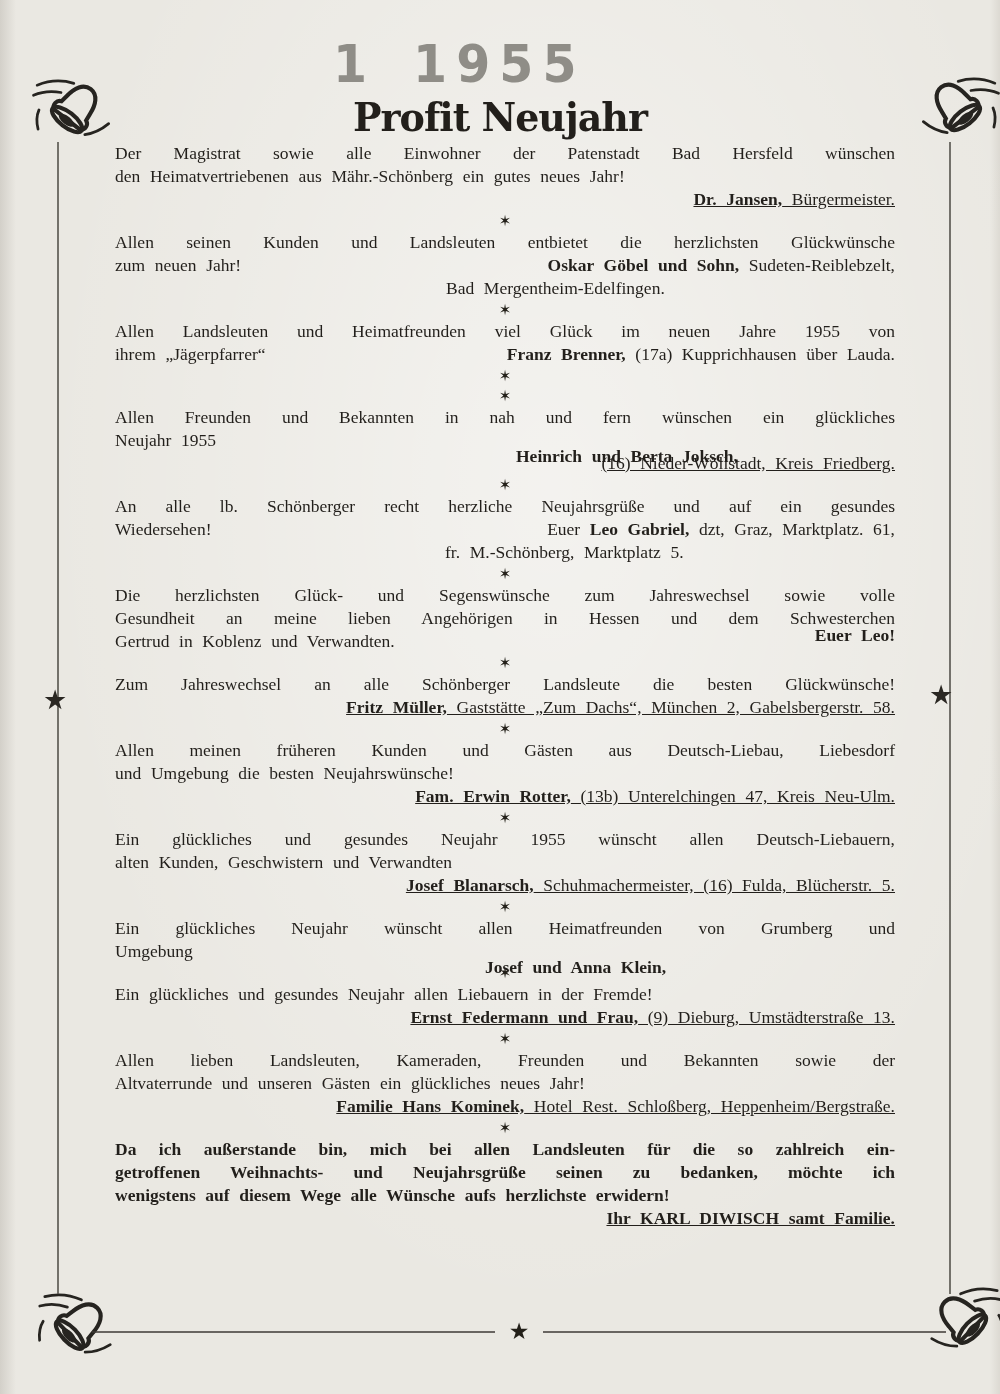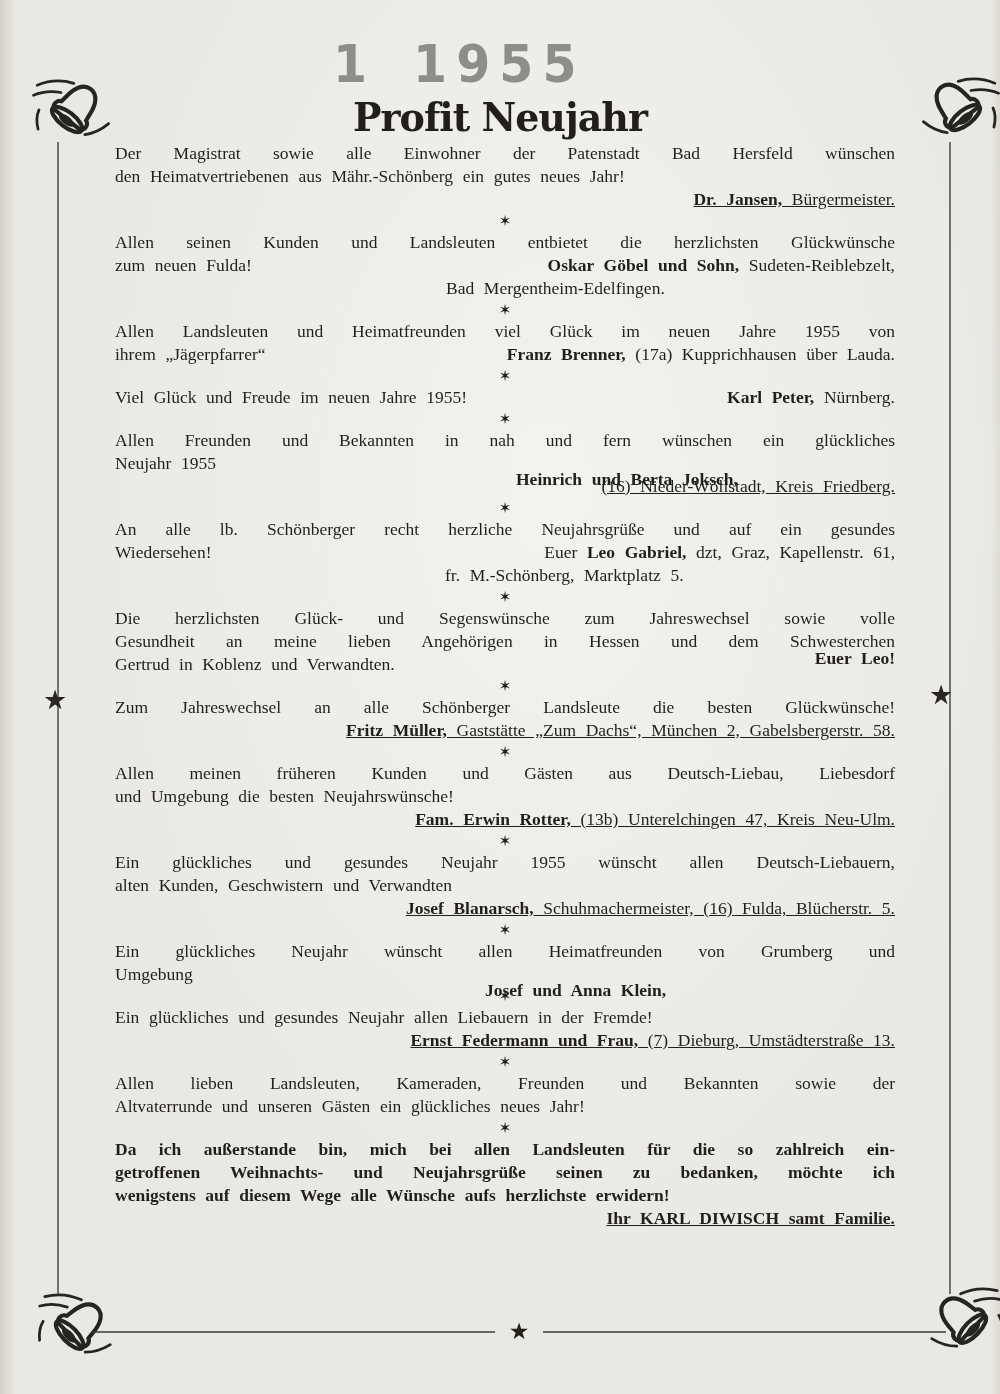--- a/index.html
+++ b/index.html
@@ -131,52 +131,46 @@
   <div class="entries">
       <div class="entry">
         <div class="ln justify"><span>Der Magistrat sowie alle Einwohner der Patenstadt Bad Hersfeld wünschen</span></div>
         <div class="ln left"><span>den Heimatvertriebenen aus Mähr.-Schönberg ein gutes neues Jahr!</span></div>
         <div class="ln right"><span class="b">Dr. Jansen,</span><span> Bürgermeister.</span></div>
       </div>
       <div class="sep">✶</div>
       <div class="entry">
         <div class="ln justify"><span>Allen seinen Kunden und Landsleuten entbietet die herzlichsten Glückwünsche</span></div>
         <div class="ln split">
-          <span><span>zum neuen Fulda!</span></span>
+          <span><span>zum neuen Jahr!</span></span>
           <span><span class="b">Oskar Göbel und Sohn,</span><span> Sudeten-Reiblebzelt,</span></span>
         </div>
         <div class="ln left" style="padding-left: 331px;"><span>Bad Mergentheim-Edelfingen.</span></div>
       </div>
       <div class="sep">✶</div>
       <div class="entry">
         <div class="ln justify"><span>Allen Landsleuten und Heimatfreunden viel Glück im neuen Jahre 1955 von</span></div>
         <div class="ln split">
           <span><span>ihrem „Jägerpfarrer“</span></span>
           <span><span class="b">Franz Brenner,</span><span> (17a) Kupprichhausen über Lauda.</span></span>
         </div>
       </div>
       <div class="sep">✶</div>
-      <div class="entry">
-        <div class="ln split">
-          <span><span>Viel Glück und Freude im neuen Jahre 1955!</span></span>
-          <span><span class="b">Karl Peter,</span><span> Nürnberg.</span></span>
-        </div>
-      </div>
       <div class="sep">✶</div>
       <div class="entry">
         <div class="ln justify"><span>Allen Freunden und Bekannten in nah und fern wünschen ein glückliches</span></div>
         <div class="ln left"><span>Neujahr 1955</span><span class="at" style="left: 401px;"><span class="b">Heinrich und Berta Joksch,</span></span></div>
         <div class="ln right"><span>(16) Nieder-Wöllstadt, Kreis Friedberg.</span></div>
       </div>
       <div class="sep">✶</div>
       <div class="entry">
         <div class="ln justify"><span>An alle lb. Schönberger recht herzliche Neujahrsgrüße und auf ein gesundes</span></div>
         <div class="ln split">
           <span><span>Wiedersehen!</span></span>
-          <span><span>Euer </span><span class="b">Leo Gabriel,</span><span> dzt, Graz, Kapellenstr. 61,</span></span>
+          <span><span>Euer </span><span class="b">Leo Gabriel,</span><span> dzt, Graz, Marktplatz. 61,</span></span>
         </div>
         <div class="ln left" style="padding-left: 330px;"><span>fr. M.-Schönberg, Marktplatz 5.</span></div>
       </div>
       <div class="sep">✶</div>
       <div class="entry">
         <div class="ln justify"><span>Die herzlichsten Glück- und Segenswünsche zum Jahreswechsel sowie volle</span></div>
         <div class="ln justify"><span>Gesundheit an meine lieben Angehörigen in Hessen und dem Schwesterchen</span></div>
         <div class="ln split">
           <span><span>Gertrud in Koblenz und Verwandten.</span></span>
           <span class="up2"><span class="b">Euer Leo!</span></span>
@@ -200,26 +194,27 @@
         <div class="ln right"><span class="b">Josef Blanarsch,</span><span> Schuhmachermeister, (16) Fulda, Blücherstr. 5.</span></div>
       </div>
       <div class="sep">✶</div>
       <div class="entry">
         <div class="ln justify"><span>Ein glückliches Neujahr wünscht allen Heimatfreunden von Grumberg und</span></div>
         <div class="ln left"><span>Umgebung</span><span class="at" style="left: 370px;"><span class="b">Josef und Anna Klein,</span></span></div>
       </div>
       <div class="sep">✶</div>
       <div class="entry">
         <div class="ln left"><span>Ein glückliches und gesundes Neujahr allen Liebauern in der Fremde!</span></div>
-        <div class="ln right"><span class="b">Ernst Federmann und Frau,</span><span> (7) Dieburg, Umstädterstraße 13.</span></div>
+        <div class="ln right"><span class="b">Ernst Federmann und Frau,</span><span> (9) Dieburg, Umstädterstraße 13.</span></div>
       </div>
       <div class="sep">✶</div>
       <div class="entry">
         <div class="ln justify"><span>Allen lieben Landsleuten, Kameraden, Freunden und Bekannten sowie der</span></div>
         <div class="ln left"><span>Altvaterrunde und unseren Gästen ein glückliches neues Jahr!</span></div>
+        <div class="ln right"><span class="b">Familie Hans Kominek,</span><span> Hotel Rest. Schloßberg, Heppenheim/Bergstraße.</span></div>
       </div>
       <div class="sep">✶</div>
       <div class="entry">
         <div class="ln justify"><span class="b">Da ich außerstande bin, mich bei allen Landsleuten für die so zahlreich ein-</span></div>
         <div class="ln justify"><span class="b">getroffenen Weihnachts- und Neujahrsgrüße seinen zu bedanken, möchte ich</span></div>
         <div class="ln left"><span class="b">wenigstens auf diesem Wege alle Wünsche aufs herzlichste erwidern!</span></div>
         <div class="ln right"><span class="b">Ihr KARL DIWISCH samt Familie.</span></div>
       </div>
     </div>
 

